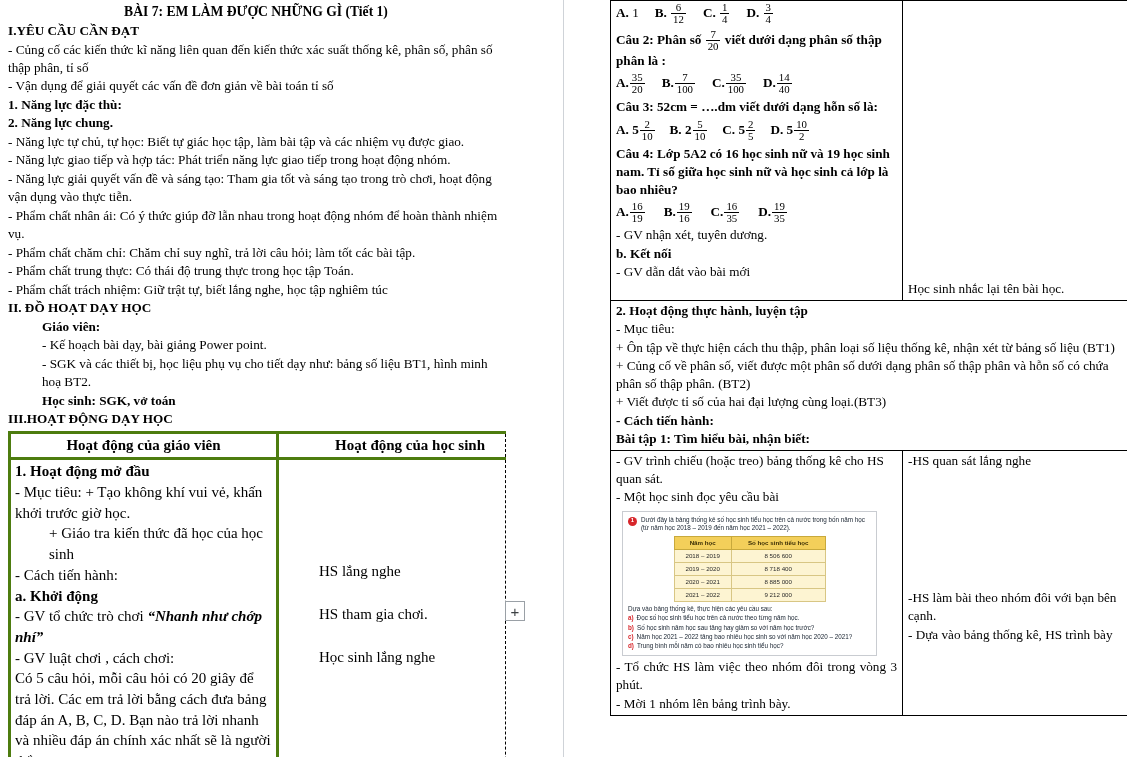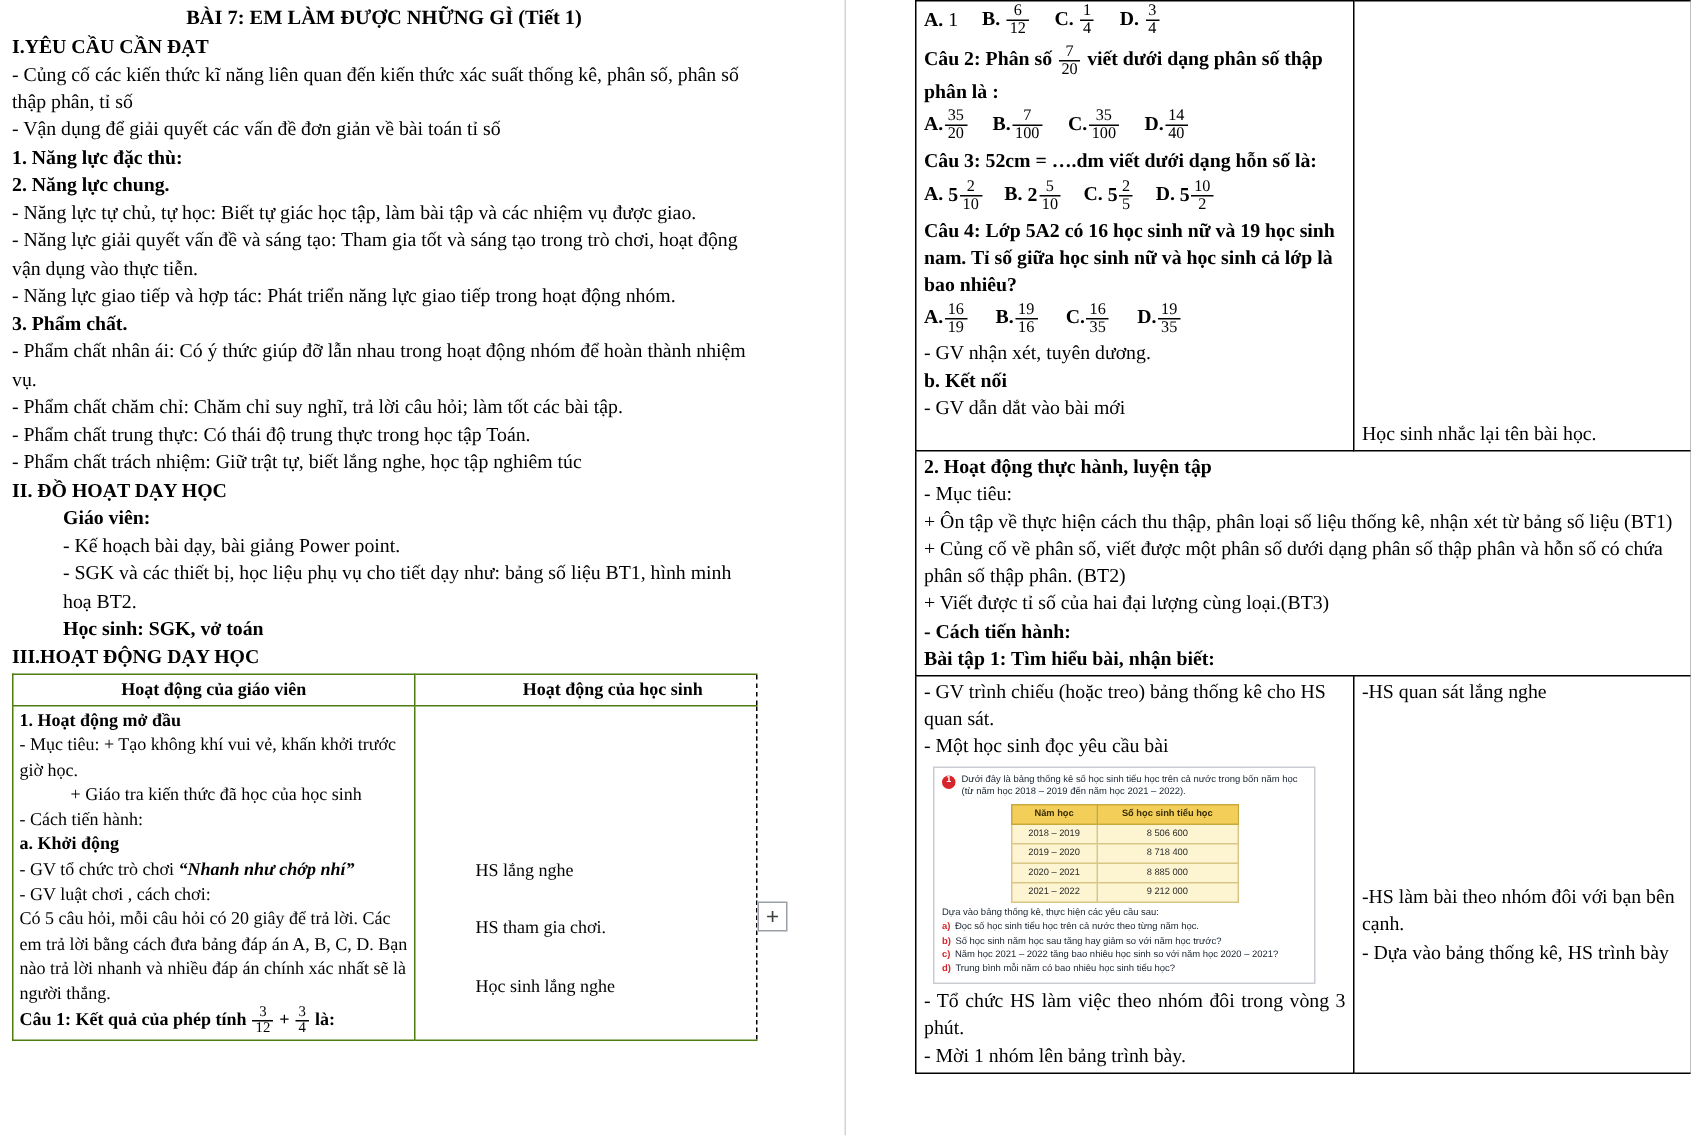--- a/index.html
+++ b/index.html
@@ -49,24 +49,24 @@
   .ind2 { padding-left: 34px; }
   p { margin: 0; }
 
   
   table.t {
     border-collapse: collapse;
     width: 100%;
     table-layout: fixed;
   }
   table.t td, table.t th {
-    border: 1px solid #4d7c0f;
+    border: 3px solid #4d7c0f;
     vertical-align: top;
     padding: 1px 4px 2px 4px;
-    font-size: 12px;
+    font-size: 15px;
     line-height: 1.38;
   }
   .th-center {
     text-align: center;
     font-weight: bold;
   }
   .left-table { margin-top: 2px; }
   .left-table td { height: auto; }
 
   
@@ -159,24 +159,23 @@
     <p class="doc-title">BÀI 7: EM LÀM ĐƯỢC NHỮNG GÌ (Tiết 1)</p>
 
     <p class="h-sect">I.YÊU CẦU CẦN ĐẠT</p>
     <p>- Củng cố các kiến thức kĩ năng liên quan đến kiến thức xác suất thống kê, phân số, phân số thập phân, tỉ số</p>
     <p>- Vận dụng để giải quyết các vấn đề đơn giản về bài toán tỉ số</p>
 
     <p class="b">1. Năng lực đặc thù:</p>
 
     <p class="b">2. Năng lực chung.</p>
     <p>- Năng lực tự chủ, tự học: Biết tự giác học tập, làm bài tập và các nhiệm vụ được giao.</p>
+    <p>- Năng lực giao tiếp và hợp tác: Phát triển năng lực giao tiếp trong hoạt động nhóm.</p>
     <p>- Năng lực giải quyết vấn đề và sáng tạo: Tham gia tốt và sáng tạo trong trò chơi, hoạt động vận dụng vào thực tiễn.</p>
-    <p>- Năng lực giao tiếp và hợp tác: Phát triển năng lực giao tiếp trong hoạt động nhóm.</p>
-
-    <p class="b">3. Phẩm chất.</p>
+
     <p>- Phẩm chất nhân ái: Có ý thức giúp đỡ lẫn nhau trong hoạt động nhóm để hoàn thành nhiệm vụ.</p>
     <p>- Phẩm chất chăm chỉ: Chăm chỉ suy nghĩ, trả lời câu hỏi; làm tốt các bài tập.</p>
     <p>- Phẩm chất trung thực: Có thái độ trung thực trong học tập Toán.</p>
     <p>- Phẩm chất trách nhiệm: Giữ trật tự, biết lắng nghe, học tập nghiêm túc</p>
 
     <p class="h-sect">II. ĐỒ HOẠT DẠY HỌC</p>
     <p class="b ind2">Giáo viên:</p>
     <p class="ind2">- Kế hoạch bài dạy, bài giảng Power point.</p>
     <p class="ind2">- SGK và các thiết bị, học liệu phụ vụ cho tiết dạy như: bảng số liệu BT1, hình minh hoạ BT2.</p>
     <p class="b ind2">Học sinh: SGK, vở toán</p>

